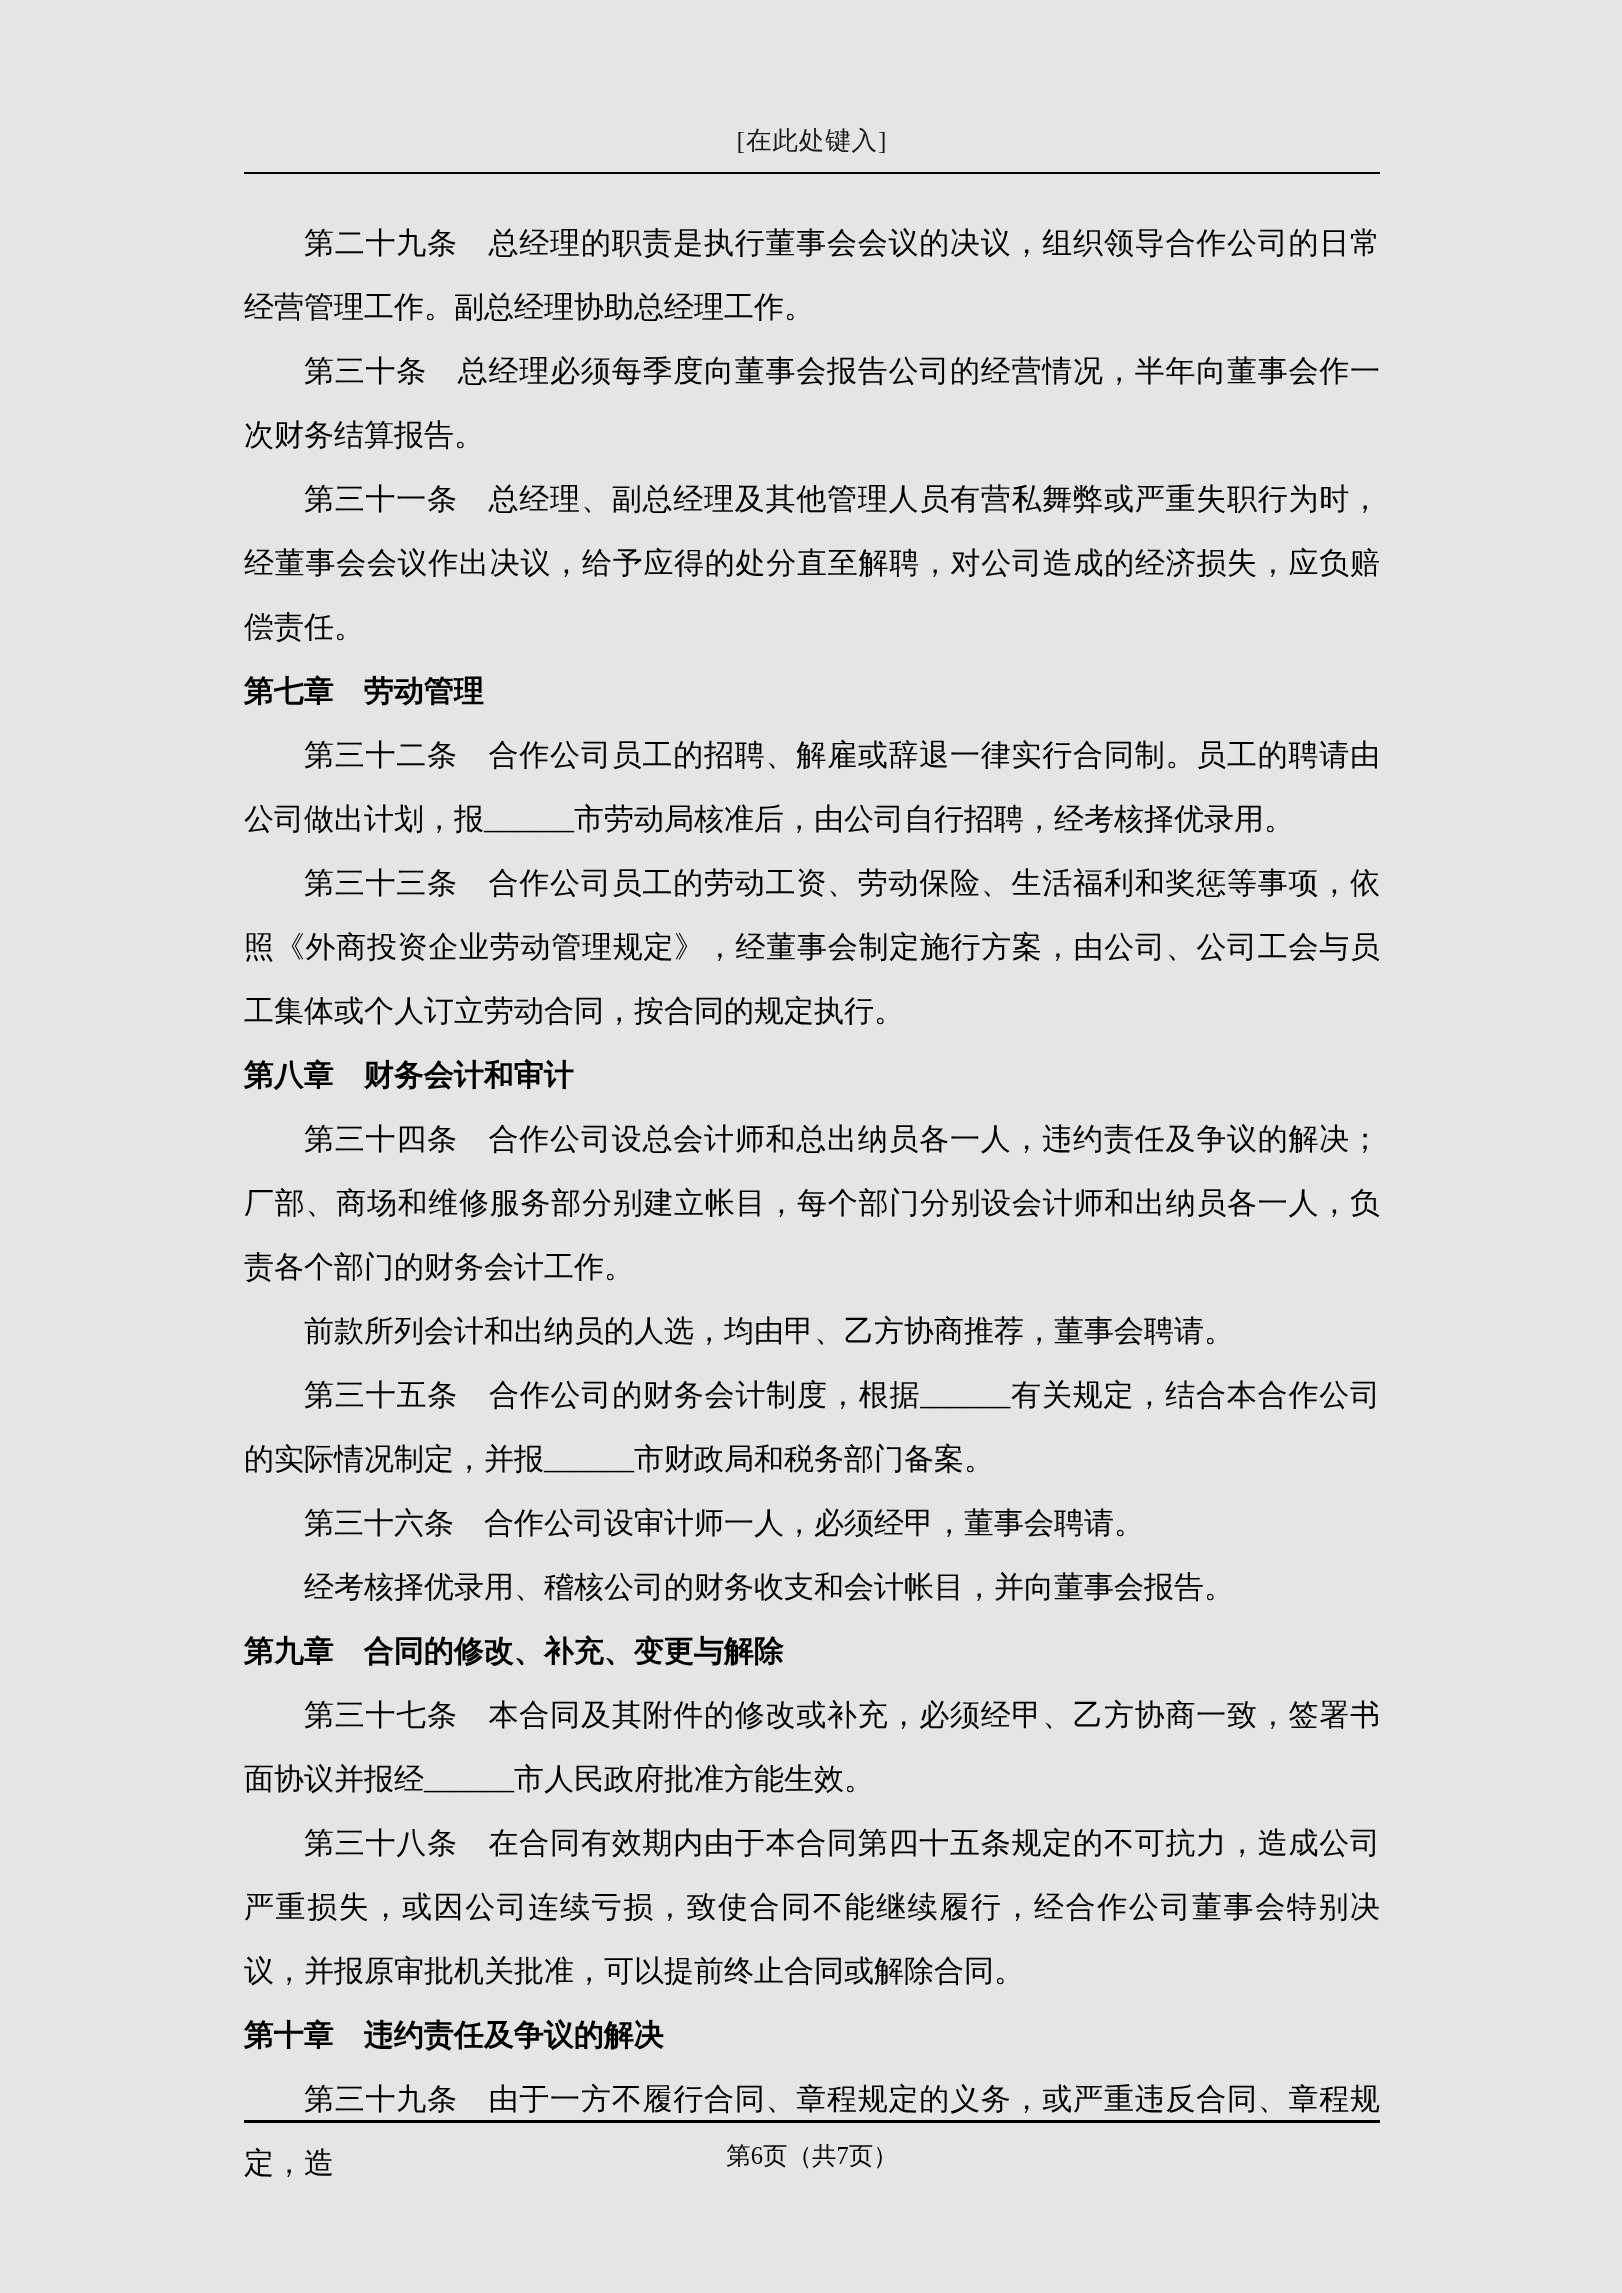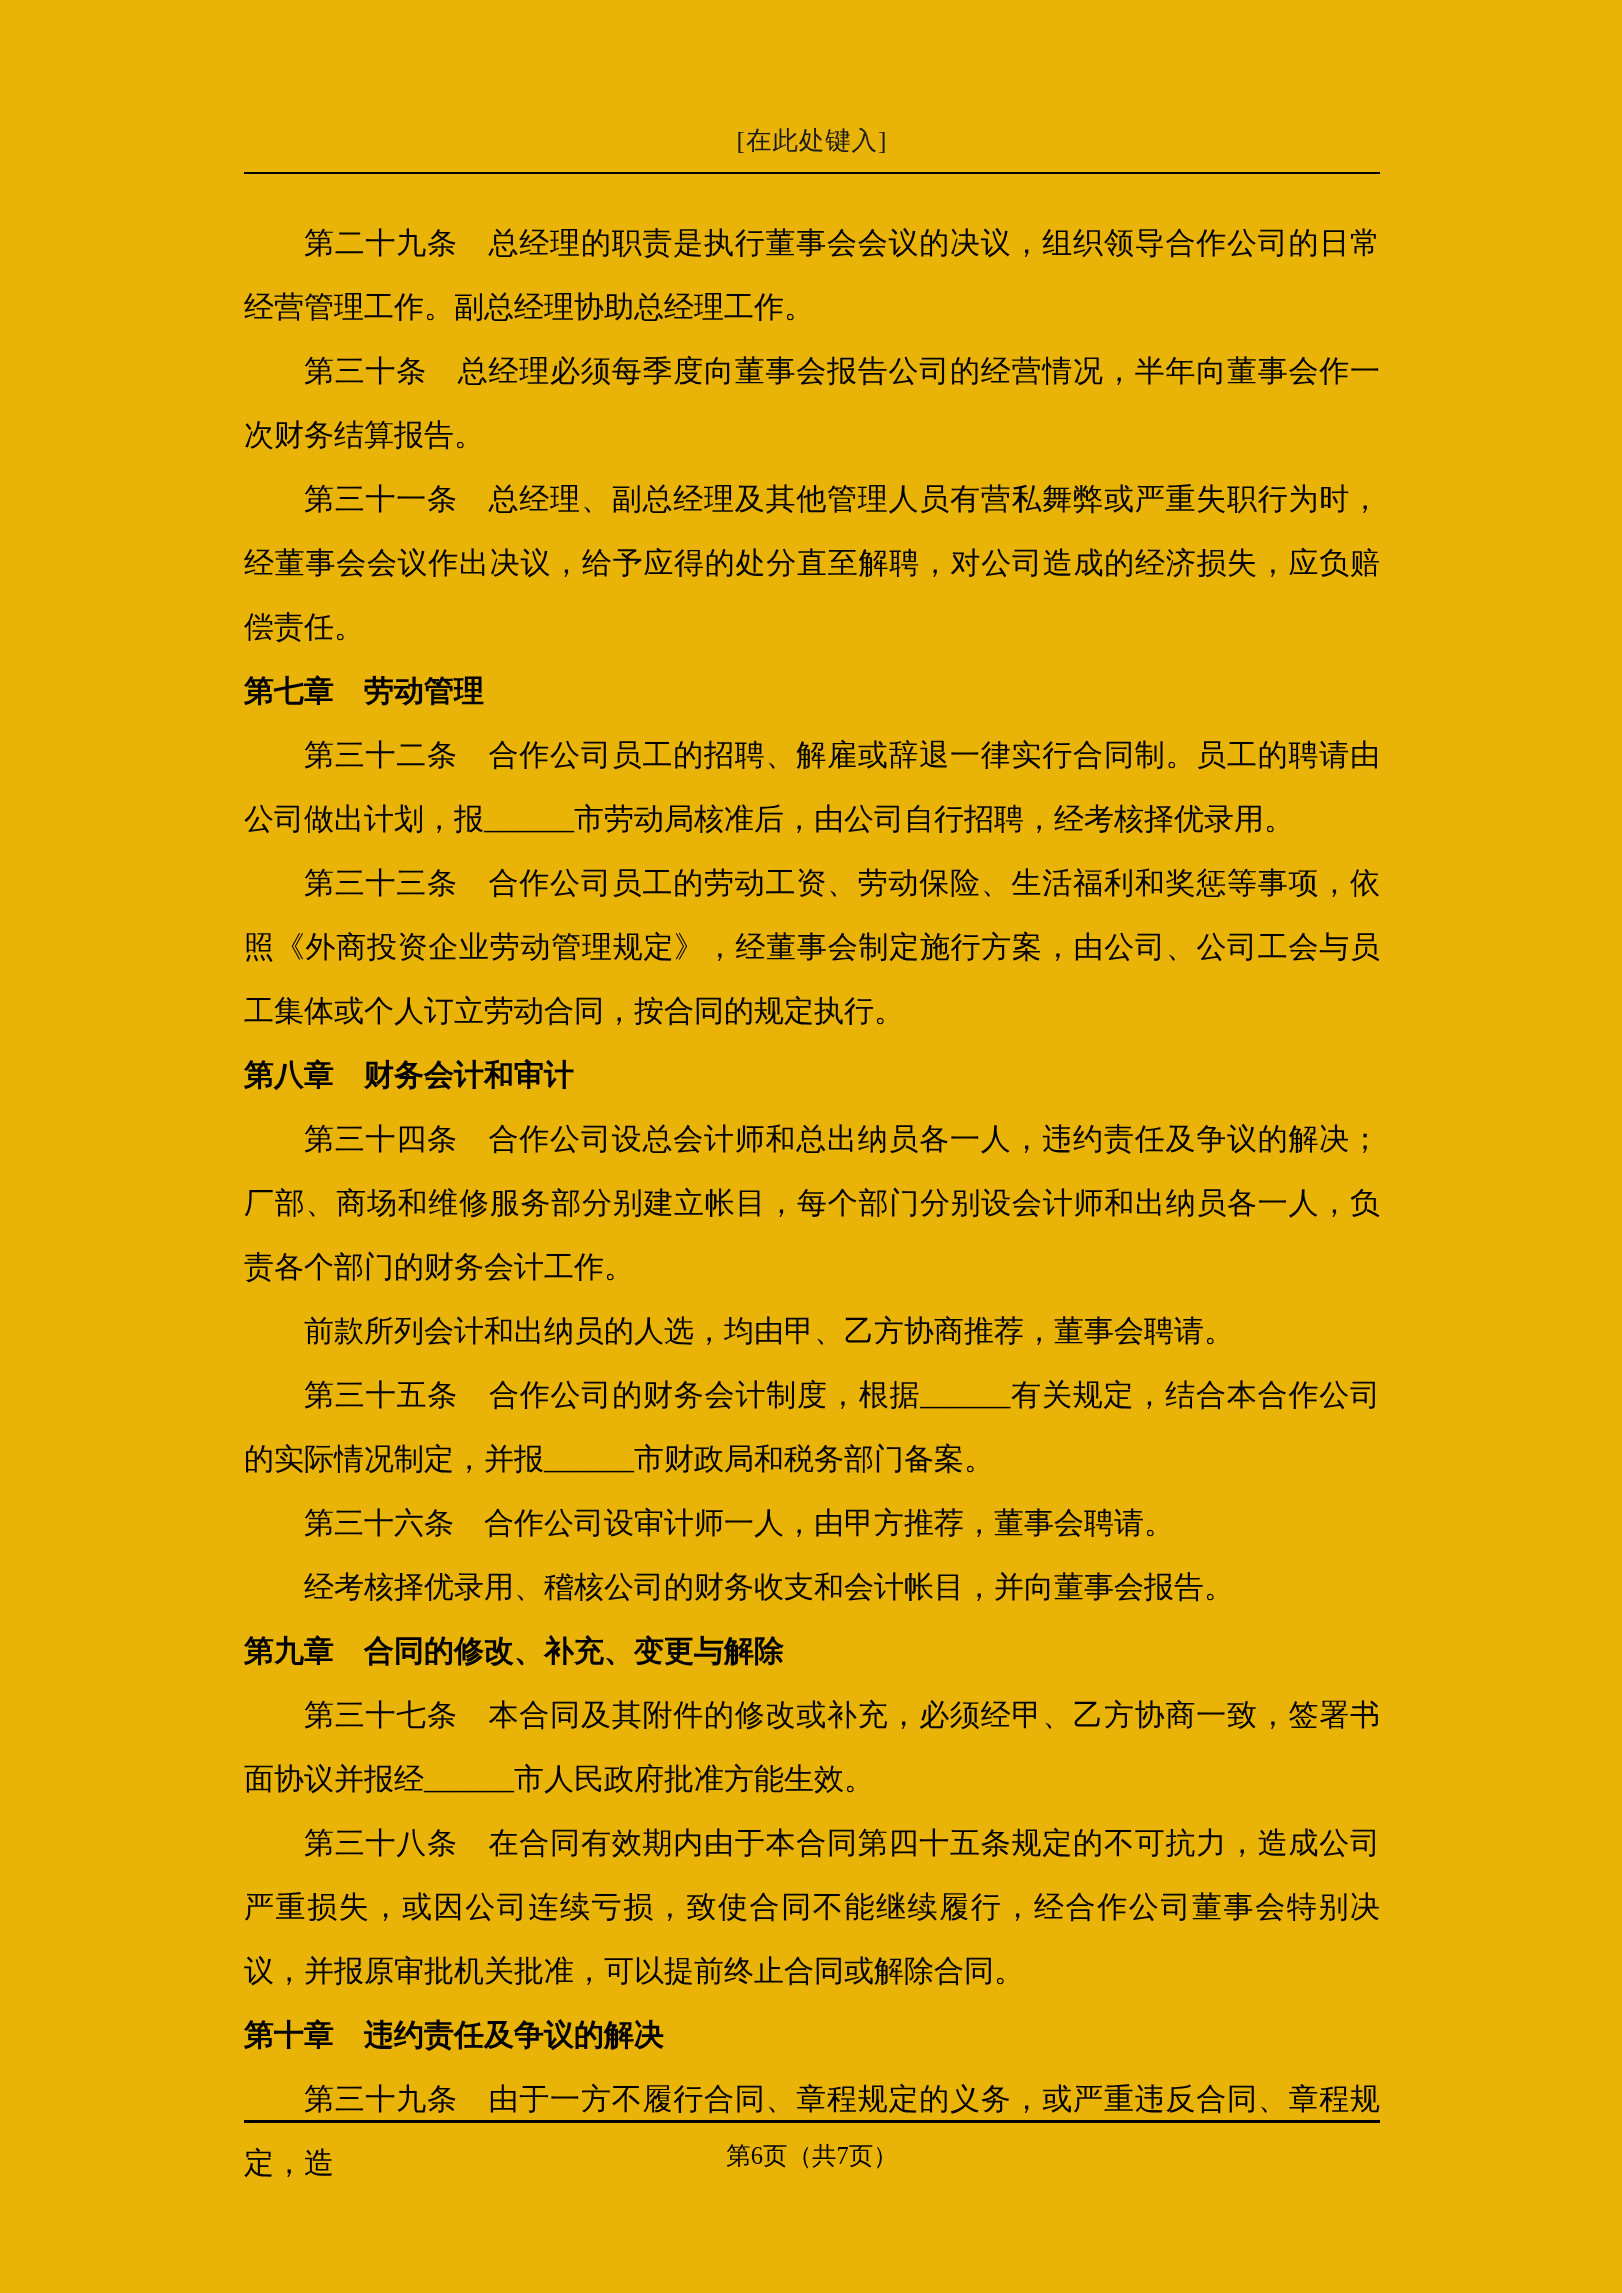--- a/index.html
+++ b/index.html
@@ -12,21 +12,21 @@
     height: 2294px;
     position: relative;
     font-family: "Liberation Serif", "DejaVu Serif", serif;
     color: #000000;
   }
   .page {
     position: absolute;
     left: 0; top: 0;
     width: 1623px;
     height: 2294px;
-    background: #eab308;
+    background: #e5e5e5;
     overflow: hidden;
   }
   .header-area {
     position: absolute;
     left: 244px;
     top: 125px;
     width: 1136px;
     text-align: center;
   }
   .header-text {
@@ -95,21 +95,21 @@
       <p class="para">第二十九条　总经理的职责是执行董事会会议的决议，组织领导合作公司的日常经营管理工作。副总经理协助总经理工作。</p>
       <p class="para">第三十条　总经理必须每季度向董事会报告公司的经营情况，半年向董事会作一次财务结算报告。</p>
       <p class="para">第三十一条　总经理、副总经理及其他管理人员有营私舞弊或严重失职行为时，经董事会会议作出决议，给予应得的处分直至解聘，对公司造成的经济损失，应负赔偿责任。</p>
       <p class="heading">第七章　劳动管理</p>
       <p class="para">第三十二条　合作公司员工的招聘、解雇或辞退一律实行合同制。员工的聘请由公司做出计划，报______市劳动局核准后，由公司自行招聘，经考核择优录用。</p>
       <p class="para">第三十三条　合作公司员工的劳动工资、劳动保险、生活福利和奖惩等事项，依照《外商投资企业劳动管理规定》，经董事会制定施行方案，由公司、公司工会与员工集体或个人订立劳动合同，按合同的规定执行。</p>
       <p class="heading">第八章　财务会计和审计</p>
       <p class="para">第三十四条　合作公司设总会计师和总出纳员各一人，违约责任及争议的解决；厂部、商场和维修服务部分别建立帐目，每个部门分别设会计师和出纳员各一人，负责各个部门的财务会计工作。</p>
       <p class="para">前款所列会计和出纳员的人选，均由甲、乙方协商推荐，董事会聘请。</p>
       <p class="para">第三十五条　合作公司的财务会计制度，根据______有关规定，结合本合作公司的实际情况制定，并报______市财政局和税务部门备案。</p>
-      <p class="para">第三十六条　合作公司设审计师一人，由甲方推荐，董事会聘请。</p>
+      <p class="para">第三十六条　合作公司设审计师一人，必须经甲，董事会聘请。</p>
       <p class="para">经考核择优录用、稽核公司的财务收支和会计帐目，并向董事会报告。</p>
       <p class="heading">第九章　合同的修改、补充、变更与解除</p>
       <p class="para">第三十七条　本合同及其附件的修改或补充，必须经甲、乙方协商一致，签署书面协议并报经______市人民政府批准方能生效。</p>
       <p class="para">第三十八条　在合同有效期内由于本合同第四十五条规定的不可抗力，造成公司严重损失，或因公司连续亏损，致使合同不能继续履行，经合作公司董事会特别决议，并报原审批机关批准，可以提前终止合同或解除合同。</p>
       <p class="heading">第十章　违约责任及争议的解决</p>
       <p class="para">第三十九条　由于一方不履行合同、章程规定的义务，或严重违反合同、章程规定，造</p>
     </div>
 
   <div class="footer-area">
     <div class="footer-rule"></div>

